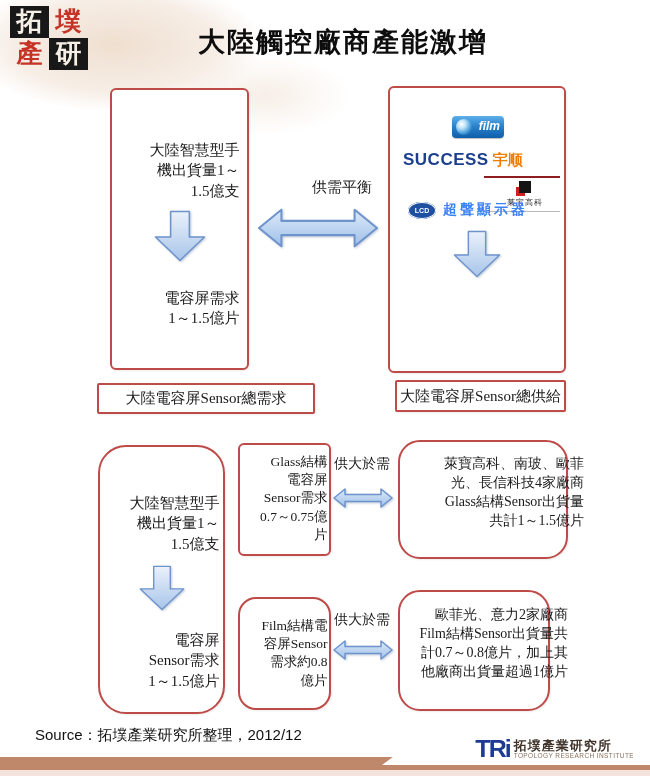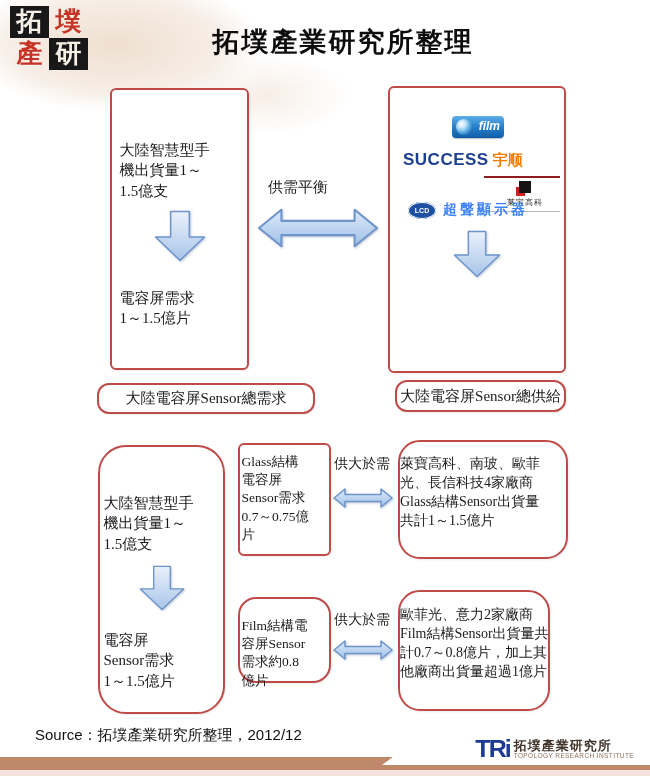--- a/index.html
+++ b/index.html
@@ -25,23 +25,23 @@
   .lg-red{color:#c53226;}
   .page-title{
     position:absolute;left:168px;top:24px;width:350px;text-align:center;
     font-size:27px;font-weight:bold;letter-spacing:2px;color:#0d0d0d;
     font-family:"DejaVu Serif","Liberation Serif",serif;
   }
   
   .rbox{position:absolute;border:2px solid #be4b48;background:#fff;box-sizing:border-box;
     box-shadow:1px 1px 2px rgba(0,0,0,0.08);}
   .big{border-radius:6px;}
-  .label-box{border-radius:12px;display:flex;align-items:center;justify-content:center;
+  .label-box{border-radius:2px;display:flex;align-items:center;justify-content:center;
     font-size:15px;text-align:center;}
-  .mltext{white-space:pre-line;text-align:left;font-size:15px;line-height:1.35;}
+  .mltext{white-space:pre-line;text-align:right;font-size:15px;line-height:1.35;}
   .abs{position:absolute;}
   .ctr{left:0;right:0;margin:auto;}
   svg.arrow{display:block;filter:drop-shadow(1.5px 1.5px 1px rgba(120,140,170,0.45));}
   
   .ofilm{
     width:52px;height:22px;border-radius:4px;position:relative;
     background:linear-gradient(180deg,#5fb0ea 0%,#2a83cc 45%,#0f5da9 100%);
     box-shadow:0 1px 1px rgba(0,0,0,0.25);
   }
   .ofilm .sphere{position:absolute;left:4px;top:3px;width:16px;height:16px;border-radius:50%;
@@ -100,21 +100,21 @@
 
   <div class="map-bg"></div>
 
   <div class="corner-logo">
     <span class="lg-dark">拓</span>
     <span class="lg-red">墣</span>
     <span class="lg-red">產</span>
     <span class="lg-dark">研</span>
   </div>
 
-  <div class="page-title">拓墣產業研究所整理</div>
+  <div class="page-title">大陸觸控廠商產能激增</div>
 
   <div class="rbox big" style="left:110px;top:88px;width:139px;height:282px;">
     <div class="mltext abs ctr" style="top:50px;width:120px;">大陸智慧型手
 機出貨量1～
 1.5億支</div>
     <svg class="arrow abs ctr" style="top:120px;" width="54" height="52" viewBox="0 0 100 100">
       <polygon points="32,3 68,3 68,52 97,52 50,97 3,52 32,52" fill="url(#gradDown)" stroke="#6f94cb" stroke-width="3" stroke-linejoin="round"></polygon>
     </svg>
     <div class="mltext abs ctr" style="top:198px;width:120px;">電容屏需求
 1～1.5億片</div>
@@ -185,21 +185,21 @@
   <svg class="arrow abs" style="left:333px;top:484px;" width="60" height="28" viewBox="0 0 120 44">
     <polygon points="2,22 24,4 24,15 96,15 96,4 118,22 96,40 96,29 24,29 24,40" fill="url(#gradLR)" stroke="#6f94cb" stroke-width="3" stroke-linejoin="round"></polygon>
   </svg>
   <div class="rbox" style="left:398px;top:440px;width:170px;height:119px;border-radius:22px;">
     <div class="mltext abs ctr" style="top:13px;width:184px;font-size:14px;">萊寶高科、南玻、歐菲
 光、長信科技4家廠商
 Glass結構Sensor出貨量
 共計1～1.5億片</div>
   </div>
 
-  <div class="rbox" style="left:238px;top:597px;width:93px;height:86px;border-radius:18px;">
+  <div class="rbox" style="left:238px;top:597px;width:93px;height:113px;border-radius:18px;">
     <div class="mltext abs ctr" style="top:18px;width:86px;font-size:13.5px;">Film結構電
 容屏Sensor
 需求約0.8
 億片</div>
   </div>
   <div class="relation" style="left:330px;top:611px;">供大於需</div>
   <svg class="arrow abs" style="left:333px;top:636px;" width="60" height="28" viewBox="0 0 120 44">
     <polygon points="2,22 24,4 24,15 96,15 96,4 118,22 96,40 96,29 24,29 24,40" fill="url(#gradLR)" stroke="#6f94cb" stroke-width="3" stroke-linejoin="round"></polygon>
   </svg>
   <div class="rbox" style="left:398px;top:590px;width:152px;height:121px;border-radius:22px;">

